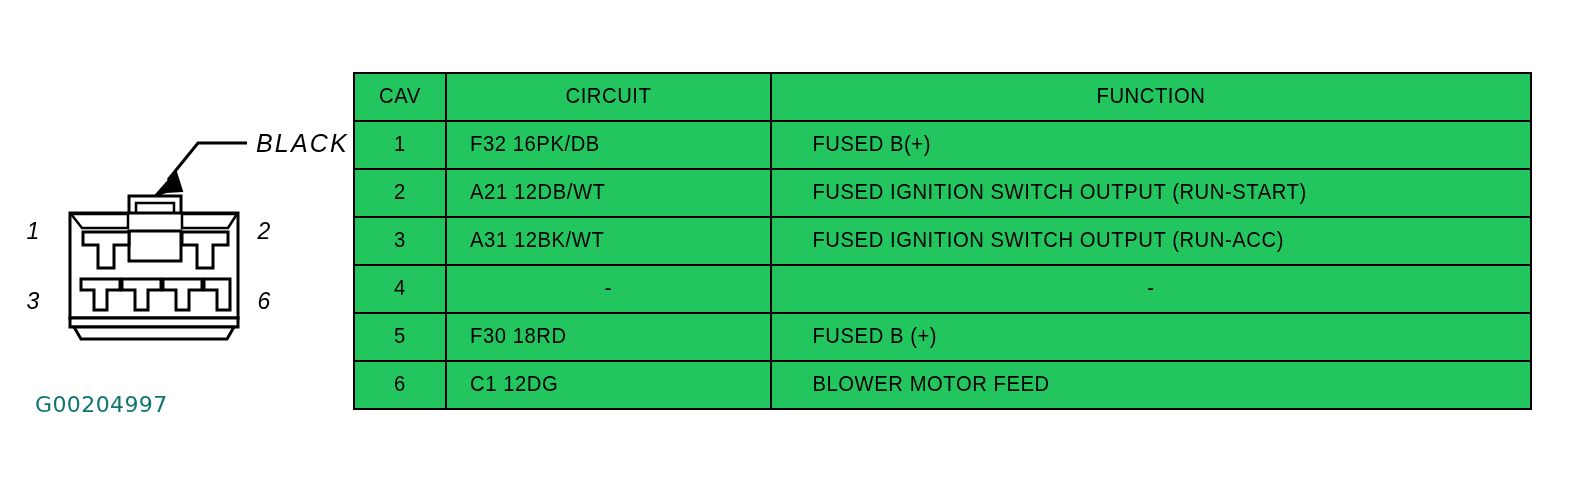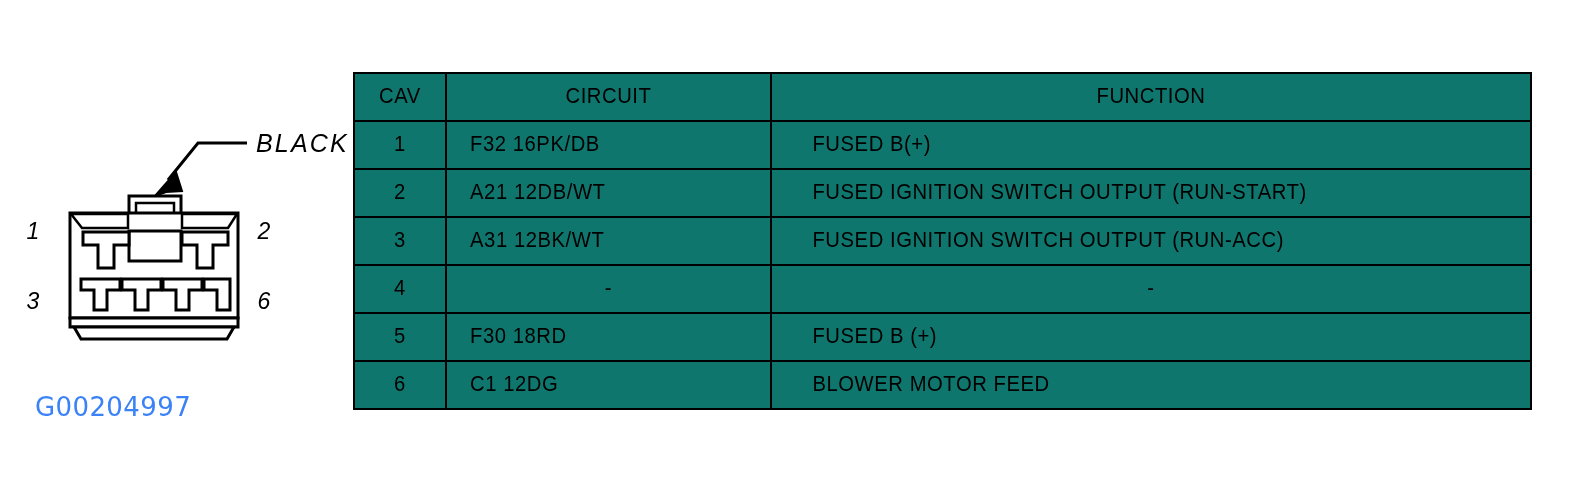--- a/index.html
+++ b/index.html
@@ -45,35 +45,35 @@
     letter-spacing: 2.2px;
     fill: #000000;
   }
 
   
   #figure-caption {
     position: absolute;
     left: 35px;
     top: 392px;
     font-family: "DejaVu Sans", sans-serif;
-    font-size: 26px;
+    font-size: 22px;
     letter-spacing: 0.4px;
-    color: #3b82f6;
+    color: #0f766e;
     white-space: nowrap;
   }
 
   
   #pinout-table {
     position: absolute;
     left: 353px;
     top: 72px;
     width: 1177px;
     border-collapse: collapse;
     table-layout: fixed;
-    background: #0f766e;
+    background: #22c55e;
   }
   #pinout-table col.col-cav      { width: 92px;  }
   #pinout-table col.col-circuit  { width: 325px; }
   #pinout-table col.col-function { width: 760px; }
 
   #pinout-table th,
   #pinout-table td {
     border: 2px solid #000000;
     height: 44px;
     padding: 0 0 2px 0;

